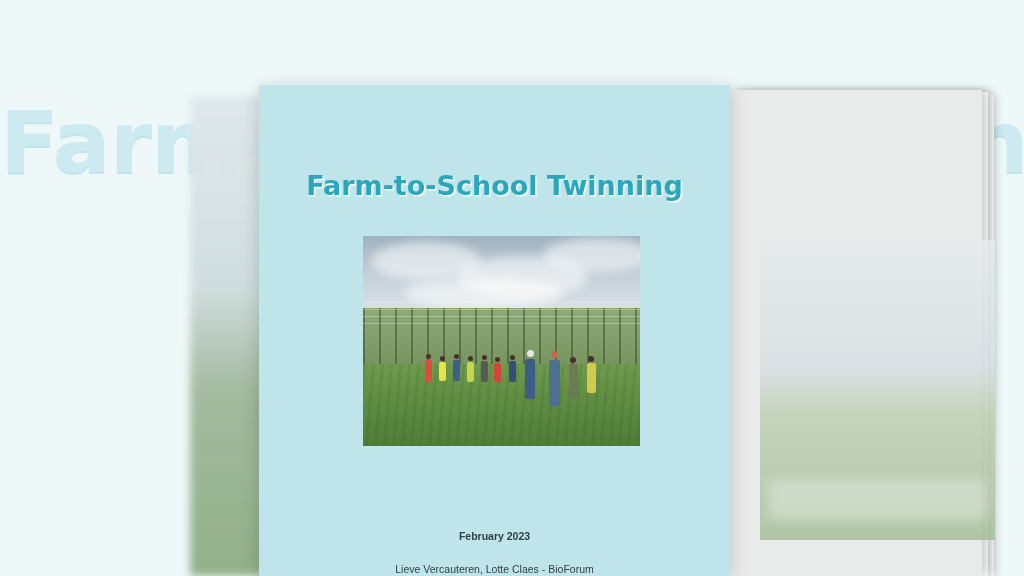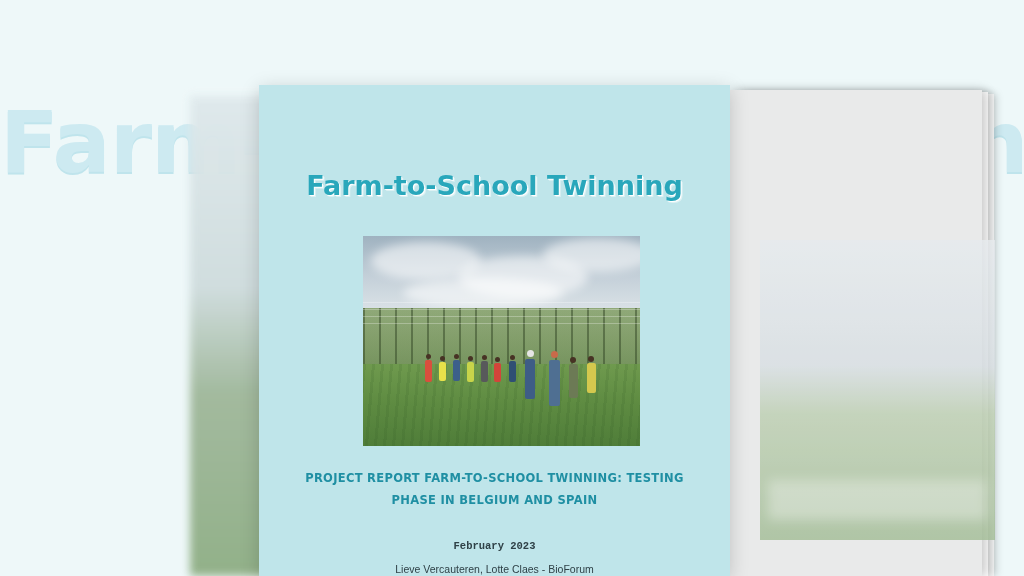--- a/index.html
+++ b/index.html
@@ -200,24 +200,24 @@
     font-family: "DejaVu Sans", sans-serif;
     font-weight: bold;
     font-size: 11.5px;
     line-height: 22px;
     letter-spacing: 0.3px;
     color: #1f8fa3;
   }
   #doc-date {
     position: absolute;
     left: 40px;
-    top: 455px;
+    top: 445px;
     width: 391px;
     text-align: center;
-    font-family: Liberation Mono, monospace;
+    font-family: Liberation Sans, sans-serif;
     font-weight: bold;
     font-size: 10.5px;
     color: #2f4147;
   }
   .doc-author {
     position: absolute;
     left: 40px;
     width: 391px;
     text-align: center;
     font-family: "Liberation Sans", sans-serif;
@@ -271,20 +271,19 @@
     <div class="ph-person" style="left:162px; top:123px; height:40px; width:10px; background:#3e5d86;"></div>
     <div class="ph-head" style="left:164px; top:114px; width:7px; height:7px; background:#e6e6e6;"></div>
     <div class="ph-person" style="left:186px; top:124px; height:46px; width:11px; background:#4f6f92;"></div>
     <div class="ph-head" style="left:188px; top:115px; width:7px; height:7px; background:#c96a4a;"></div>
     <div class="ph-person" style="left:206px; top:128px; height:34px; width:9px; background:#6c7a55;"></div>
     <div class="ph-head" style="left:207px; top:121px; width:6px; height:6px;"></div>
     <div class="ph-person" style="left:224px; top:127px; height:30px; width:9px; background:#d4c84e;"></div>
     <div class="ph-head" style="left:225px; top:120px; width:6px; height:6px;"></div>
   </div>
 
-  <p id="doc-subtitle">PROJECT REPORT FARM-TO-SCHOOL TWINNING: TESTING PHASE IN BELGIUM AND SPAIN</p>
 
   <div id="doc-date">February 2023</div>
 
   <div class="doc-author" id="doc-author-1">Lieve Vercauteren, Lotte Claes - BioForum</div>
 
   <div class="doc-author" id="doc-author-2">Ángela Morell Pérez, Ana Isabel Hidalgo Pérez – Ecovalia</div>
 </div>
 
 </body></html>

